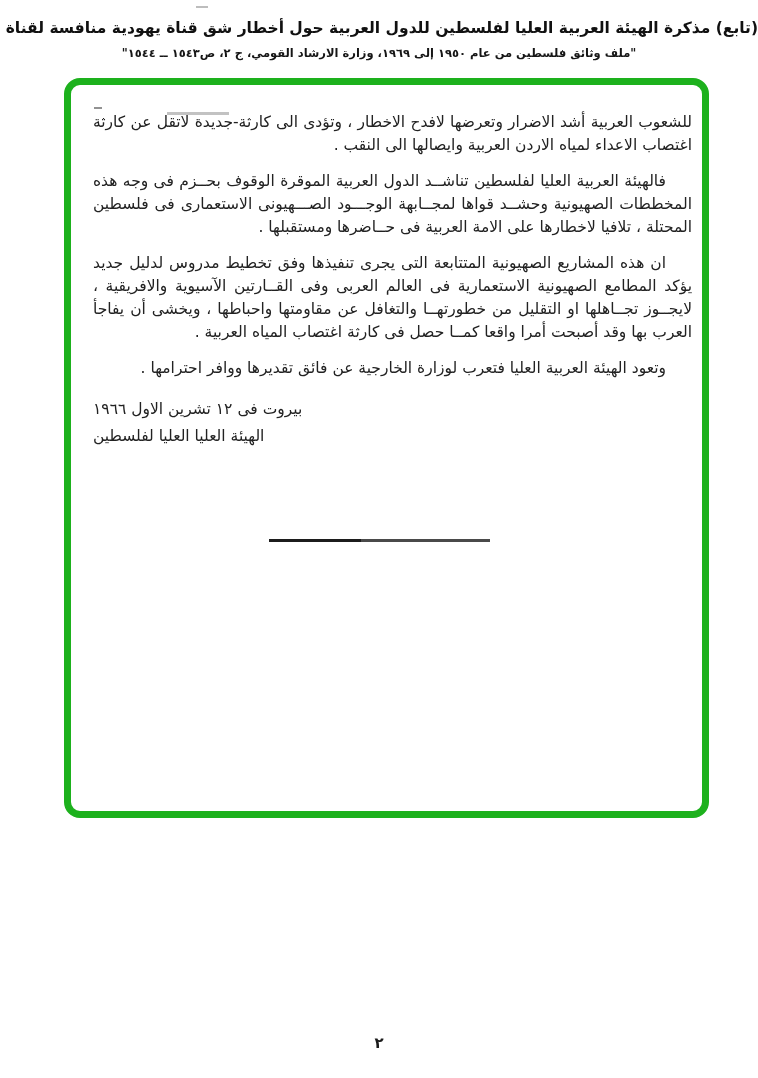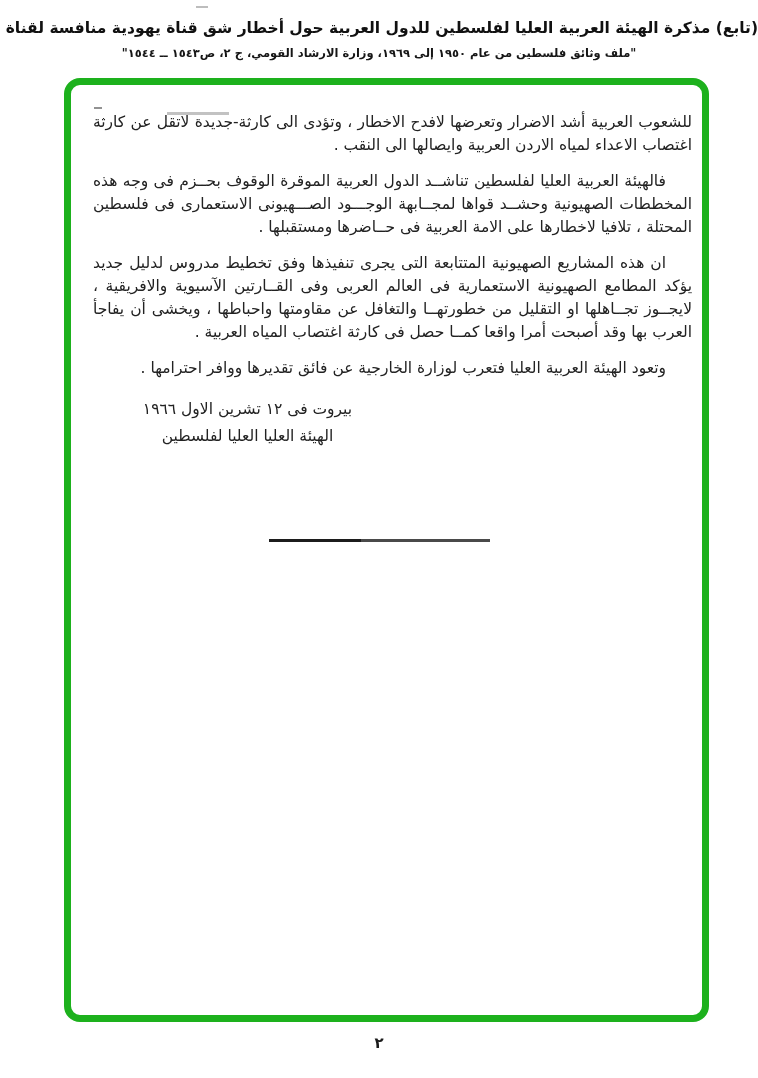--- a/index.html
+++ b/index.html
@@ -40,21 +40,21 @@
     white-space: nowrap;
     color: #161616;
   }
 
   
   .frame {
     position: absolute;
     left: 64px;
     top: 78px;
     width: 645px;
-    height: 944px;
+    height: 740px;
     box-sizing: border-box;
     border: 7px solid #1db11d;
     border-radius: 16px;
     background: #ffffff;
     text-decoration: underline;
   }
 
   
   .content {
     position: absolute;
@@ -70,21 +70,21 @@
   .para {
     margin: 0 0 13px 0;
     text-indent: 26px;
   }
   .para.first {
     text-indent: 0;
   }
   .sigblock {
     margin-top: 16px;
     margin-right: 290px;
-    text-align: center;
+    text-align: left;
     white-space: nowrap;
     line-height: 27px;
   }
 
   
   .rule {
     position: absolute;
     left: 269px;
     top: 539px;
     width: 221px;

